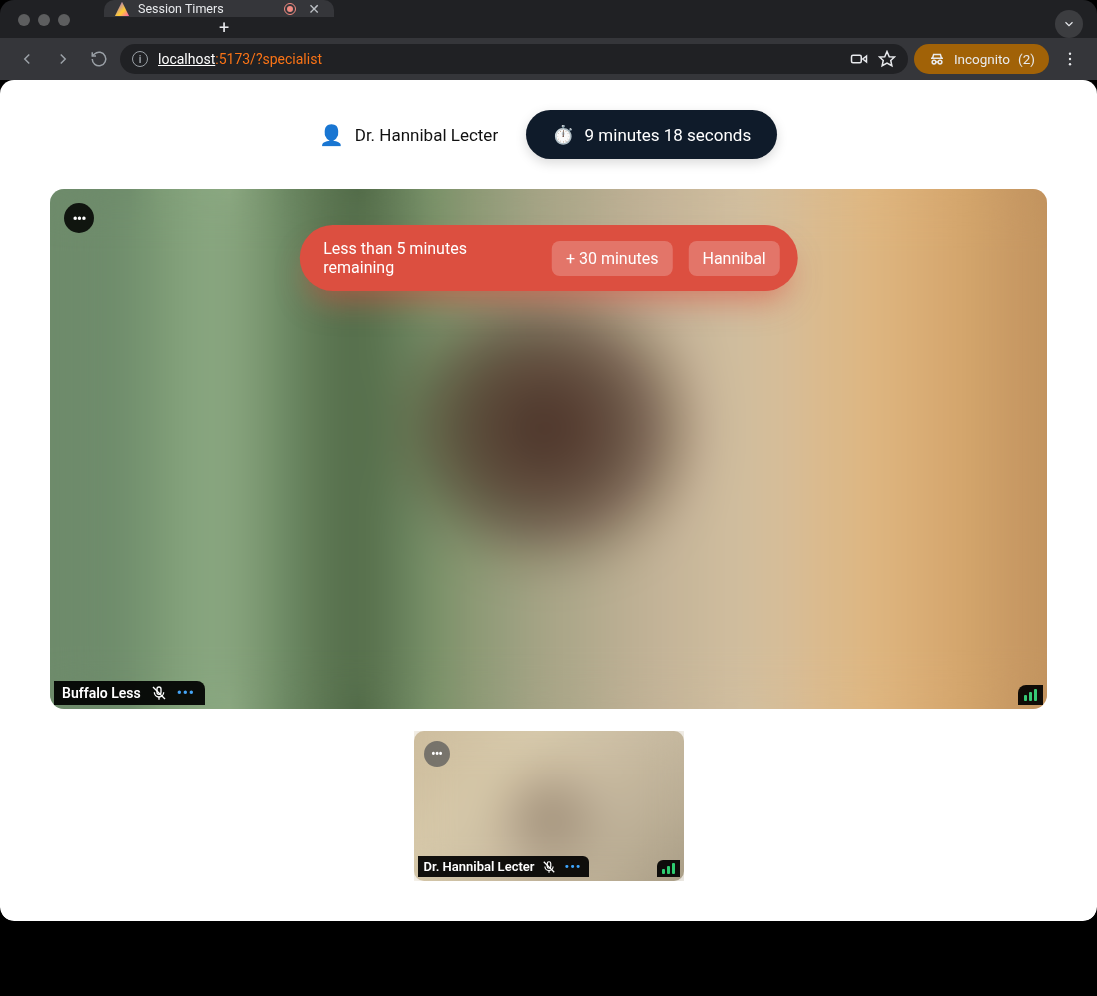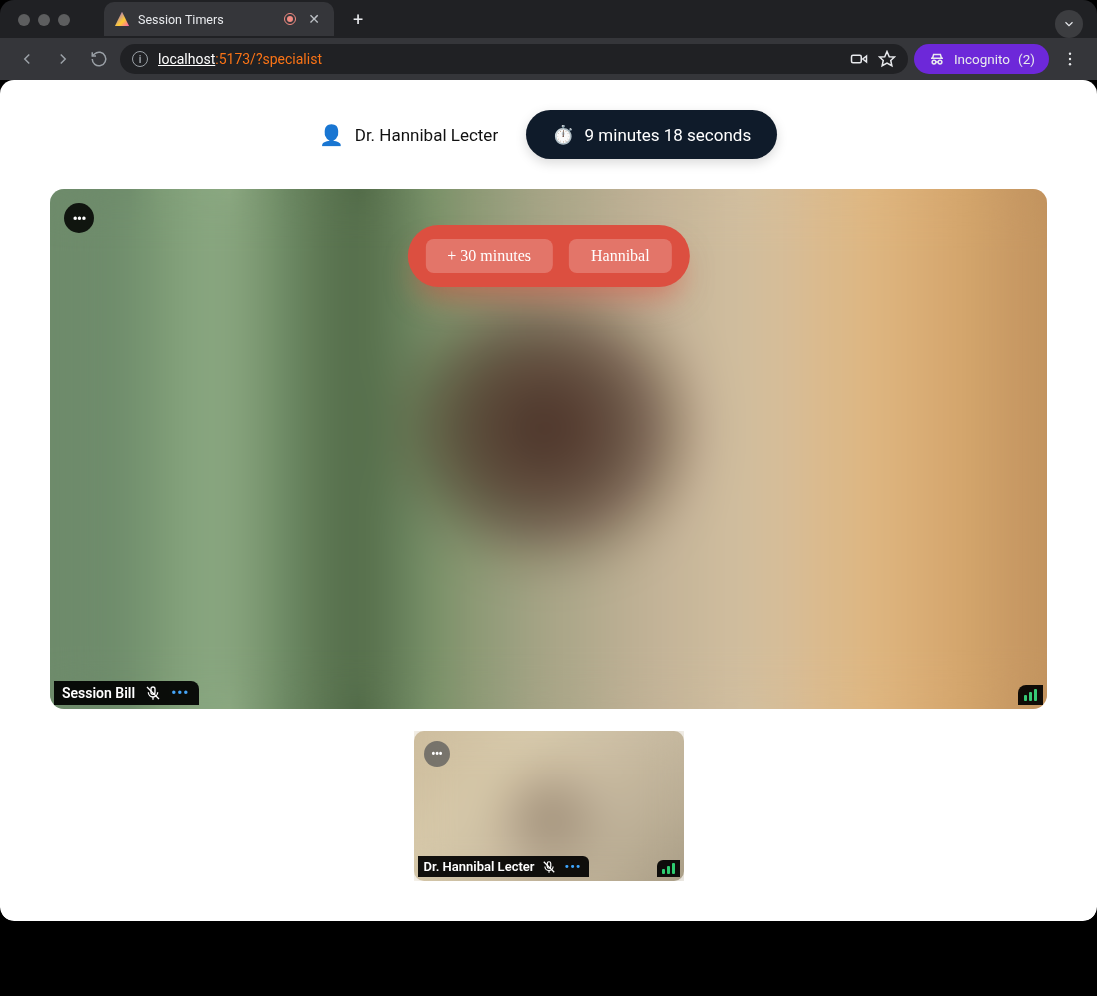--- a/index.html
+++ b/index.html
@@ -33,20 +33,21 @@
     position: absolute;
     left: 18px;
     top: 14px;
   }
   .dot { width: 12px; height: 12px; border-radius: 50%; background: #5d5e5f; }
   .tabs-row {
     display: flex;
     align-items: center;
     margin-left: 86px;
     height: 100%;
+    flex-direction: column;
   }
   .tab {
     background: #35363a;
     height: 34px;
     min-width: 230px;
     border-top-left-radius: 10px;
     border-top-right-radius: 10px;
     display: flex;
     align-items: center;
     padding: 0 10px;
@@ -116,21 +117,21 @@
     display: flex; align-items: center; justify-content: center;
     color: #9aa0a6; font-size: 10px; font-weight: 700;
   }
   .urlbar .host { color: #ffffff; text-decoration: underline; }
   .urlbar .path { color: #f97316; }
   .urlbar .spacer { flex: 1; }
   .urlbar .ubtn { color: #e8eaed; display:flex; align-items:center; }
   .urlbar .ubtn svg { width: 18px; height: 18px; }
   .incog-pill {
     height: 30px;
-    background: #6d28d9;
+    background: #a16207;
     border-radius: 15px;
     display: flex; align-items: center; gap: 8px;
     padding: 0 14px;
     color: #e8eaed; font-size: 13.5px;
   }
   .incog-pill svg { width: 18px; height: 18px; }
   .kebab {
     width: 30px; height: 30px; display: flex; align-items: center; justify-content: center;
     color: #e8eaed; cursor: pointer;
   }
@@ -202,24 +203,23 @@
     border-radius: 999px;
     padding: 14px 18px;
     display: flex; align-items: center; gap: 16px;
     box-shadow: 0 18px 30px -8px rgba(230,76,60,0.55);
     font-size: 16px;
   }
   .alert .msg { padding: 0 6px; }
   .alert .btn {
     background: rgba(255,255,255,0.22);
     border-radius: 8px;
-    padding: 8px 22px;
+    padding: 8px 14px;
     cursor: pointer;
     white-space: nowrap;
-    font-family: Liberation Serif, serif;
   }
   .name-chip {
     position: absolute; left: 4px; bottom: 4px;
     background: rgba(0,0,0,0.92);
     color: #fff;
     display: flex; align-items: center; gap: 10px;
     padding: 4px 10px 4px 8px;
     border-top-right-radius: 8px;
     font-size: 14px; font-weight: 600;
   }
@@ -379,26 +379,27 @@
       <div class="timer-pill">
         <span class="clk">⏱️</span>
         <span>9 minutes 18 seconds</span>
       </div>
     </div>
 
     <div class="video-main">
       <div class="corner-more">•••</div>
 
       <div class="alert">
+        <span class="msg">Less than 5 minutes remaining</span>
         <span class="btn">+ 30 minutes</span>
         <span class="btn">Hannibal</span>
       </div>
 
       <div class="name-chip">
-        <span>Session Bill</span>
+        <span>Buffalo Less</span>
         <span class="mic">
           <svg viewBox="0 0 24 24" fill="none" stroke="#fff" stroke-width="2">
               <rect x="9" y="3" width="6" height="11" rx="3"></rect>
               <path d="M5 11a7 7 0 0 0 14 0"></path>
               <line x1="12" y1="18" x2="12" y2="22"></line>
               <line x1="3" y1="3" x2="21" y2="21"></line>
             </svg>
         </span>
         <span class="dots">•••</span>
       </div>

